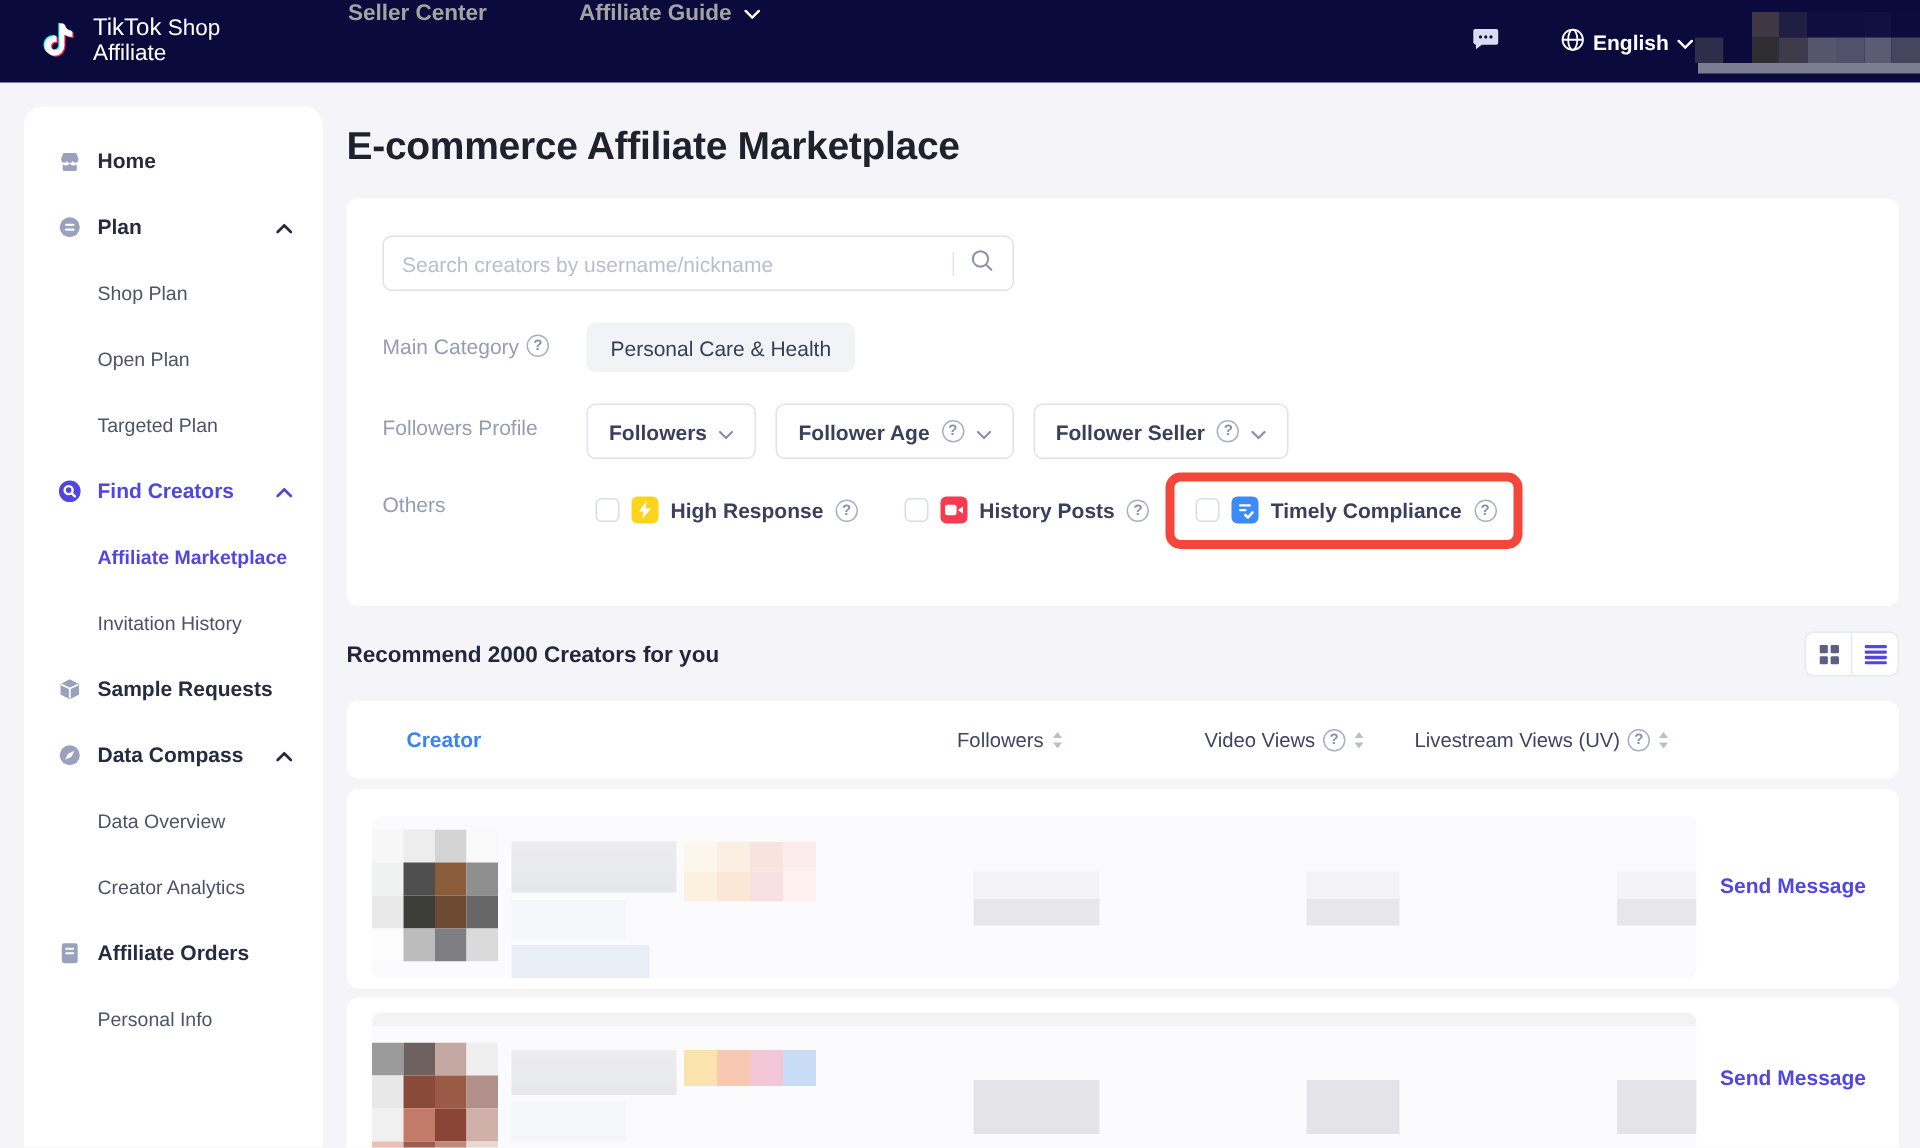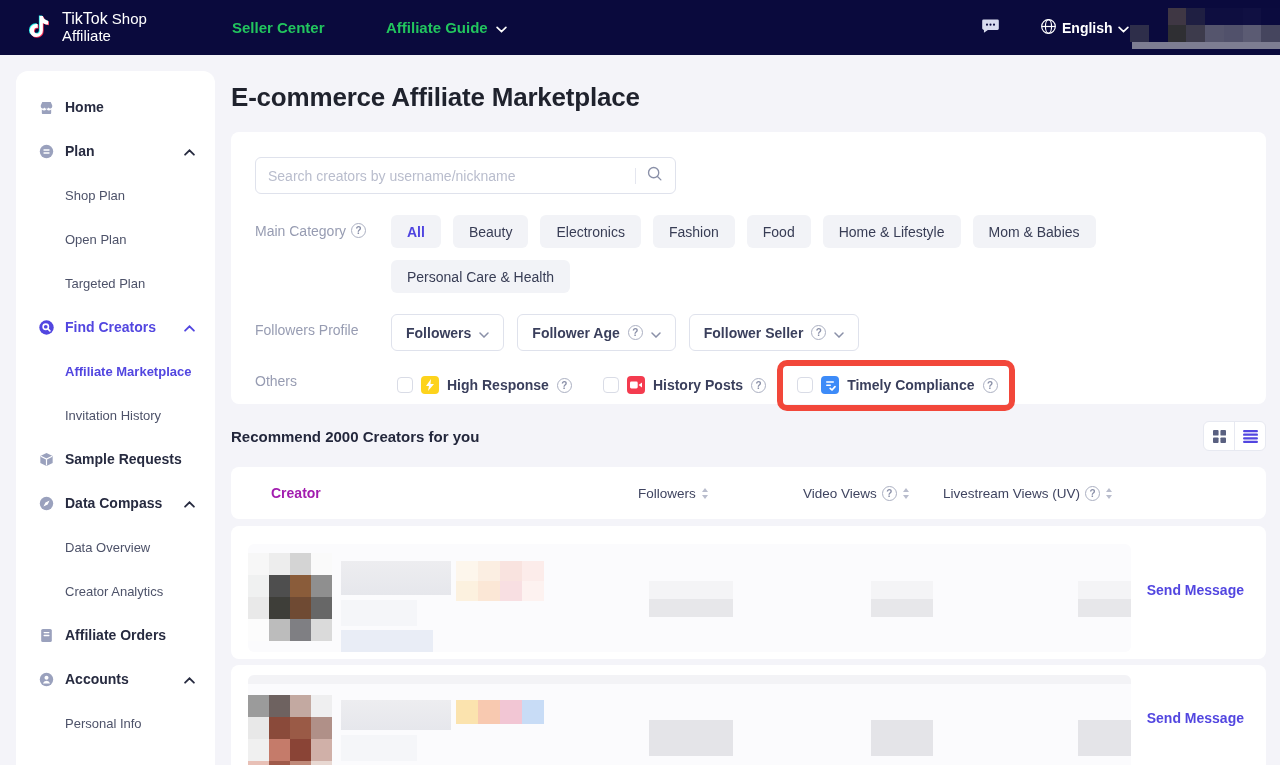--- a/index.html
+++ b/index.html
@@ -4,21 +4,21 @@
 <style>
   *{box-sizing:border-box;margin:0;padding:0}
   html,body{width:1280px;height:765px}
   body{font-family:"Liberation Sans",sans-serif;background:#f4f4f9;position:relative;overflow:hidden;color:#23263b}
 
   
   .navbar{position:absolute;top:0;left:0;width:1280px;height:55px;background:#0a0a3d;color:#fff;z-index:5}
   .brand{position:absolute;left:26px;top:9px;display:flex;align-items:center;gap:9px;cursor:pointer}
   .brand-text{font-size:15px;line-height:17px;color:#fff}
   .brand-text b{font-size:16px;font-weight:400}
-  .nav-link{position:absolute;top:0;height:55px;display:flex;align-items:center;gap:8px;font-size:15px;font-weight:600;color:#22c55e;cursor:pointer}
+  .nav-link{position:absolute;top:0;height:55px;display:flex;gap:8px;font-size:15px;font-weight:600;color:#a3a3a3;cursor:pointer}
   .nav-seller{left:232px}
   .nav-guide{left:386px}
   .nav-icon-btn{position:absolute;top:15px;cursor:pointer;display:flex;align-items:center}
   .nav-chat{left:980px}
   .nav-lang{left:1040px;gap:5px;top:0;height:55px;font-size:14px;font-weight:600;color:#fff}
   .mosaic{display:grid;overflow:hidden}
   .account-blur{position:absolute;right:0;top:8px;width:150px;height:34px}
   .account-strip{position:absolute;right:0;top:42px;width:148px;height:7px;background:#7d7d92}
 
   
@@ -60,21 +60,21 @@
   .annotation-box{position:absolute;left:-14px;right:-11px;top:-16px;bottom:-17px;border:6px solid #f2473a;border-radius:10px;pointer-events:none}
 
   .recommend-row{margin-top:17px;height:30px;display:flex;justify-content:space-between;align-items:center}
   .recommend-text{font-size:15px;font-weight:700;color:#23273c}
   .view-toggle{width:63px;height:30px;background:#fff;border:1px solid #e7e9f1;border-radius:6px;display:flex;overflow:hidden}
   .vt-half{flex:1;display:flex;align-items:center;justify-content:center;cursor:pointer}
   .vt-half + .vt-half{border-left:1px solid #e7e9f1}
 
   .thead-card{margin-top:16px;height:52px;position:relative;font-size:13.5px;color:#3f4460}
   .th{position:absolute;top:0;height:52px;display:flex;align-items:center;gap:5px}
-  .th-creator{left:40px;font-weight:700;color:#a21caf;font-size:14px}
+  .th-creator{left:40px;font-weight:700;color:#3b82f6;font-size:14px}
   .th-followers{left:407px;cursor:pointer}
   .th-video{left:572px;cursor:pointer}
   .th-live{left:712px;cursor:pointer}
 
   .row-card{margin-top:7px;position:relative}
   .row-card.r1{height:133px}
   .row-card.r2{margin-top:6px;height:112px}
   .blur-panel{position:absolute;left:17px;top:18px;width:883px;bottom:7px;background:#fbfbfd;border-radius:6px;overflow:hidden}
   .r2 .blur-panel{top:10px}
   .panel-strip{position:absolute;left:0;top:0;width:100%;height:9px;background:#f3f3f6}
@@ -250,31 +250,20 @@
 
   <div class="side-item">
     <svg class="sicon" viewBox="0 0 16 16">
         <rect x="3" y="1.8" width="10" height="12.4" rx="1.5"></rect>
         <rect x="5.2" y="4.6" width="5.6" height="1.2" rx=".6" fill="#fff"></rect>
         <rect x="5.2" y="7.4" width="5.6" height="1.2" rx=".6" fill="#fff"></rect>
       </svg>
     <span>Affiliate Orders</span>
   </div>
 
-  <div class="side-item">
-    <svg class="sicon" viewBox="0 0 16 16">
-        <circle cx="8" cy="8" r="6.3"></circle>
-        <circle cx="8" cy="6.3" r="1.9" fill="#fff"></circle>
-        <path d="M4.6 11.7a3.6 3.6 0 0 1 6.8 0Z" fill="#fff"></path>
-      </svg>
-    <span>Accounts</span>
-    <span class="chev"><svg width="11" height="7" viewBox="0 0 10 6">
-          <path d="M1 5l4-4 4 4" fill="none" stroke="currentColor" stroke-width="1.6" stroke-linecap="round"></path>
-        </svg></span>
-  </div>
   <div class="side-sub">
       <span>Personal Info</span>
     </div>
 </div>
 
 <div class="main">
   <div class="page-title">E-commerce Affiliate Marketplace</div>
 
   <div class="card filter-card">
     <div class="search-box">
@@ -287,29 +276,20 @@
           </svg>
       </span>
     </div>
 
     <div class="filter-row">
       <div class="filter-label">
         <span>Main Category</span>
         <span class="help">?</span>
       </div>
       <div class="chip-rows">
-        <div class="chips">
-          <div class="chip selected">All</div>
-          <div class="chip">Beauty</div>
-          <div class="chip">Electronics</div>
-          <div class="chip">Fashion</div>
-          <div class="chip">Food</div>
-          <div class="chip">Home &amp; Lifestyle</div>
-          <div class="chip">Mom &amp; Babies</div>
-        </div>
         <div class="chips">
           <div class="chip">Personal Care &amp; Health</div>
         </div>
       </div>
     </div>
 
     <div class="filter-row">
       <div class="filter-label">
         <span>Followers Profile</span>
       </div>

